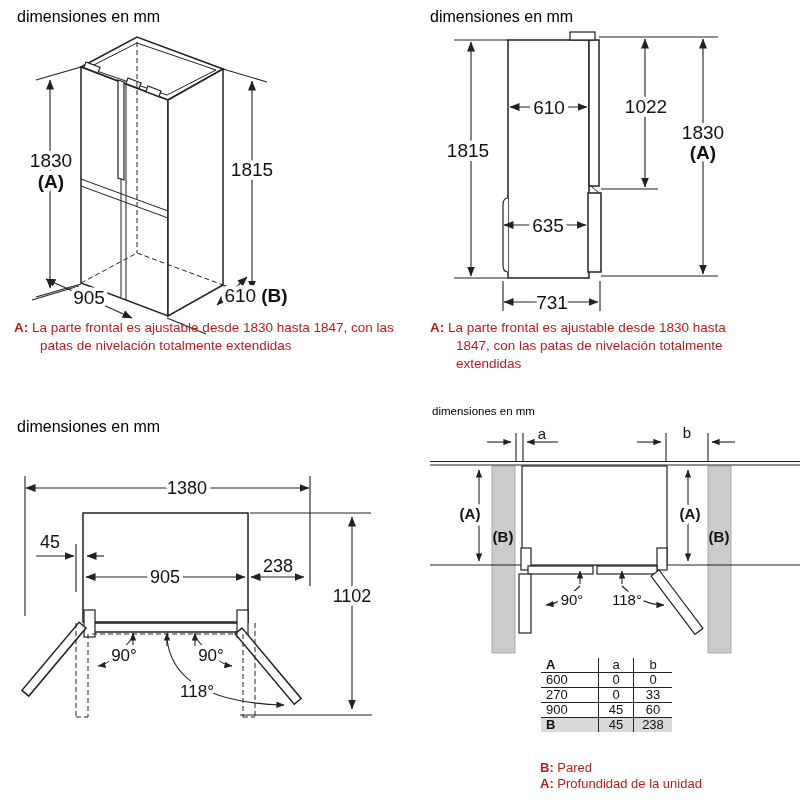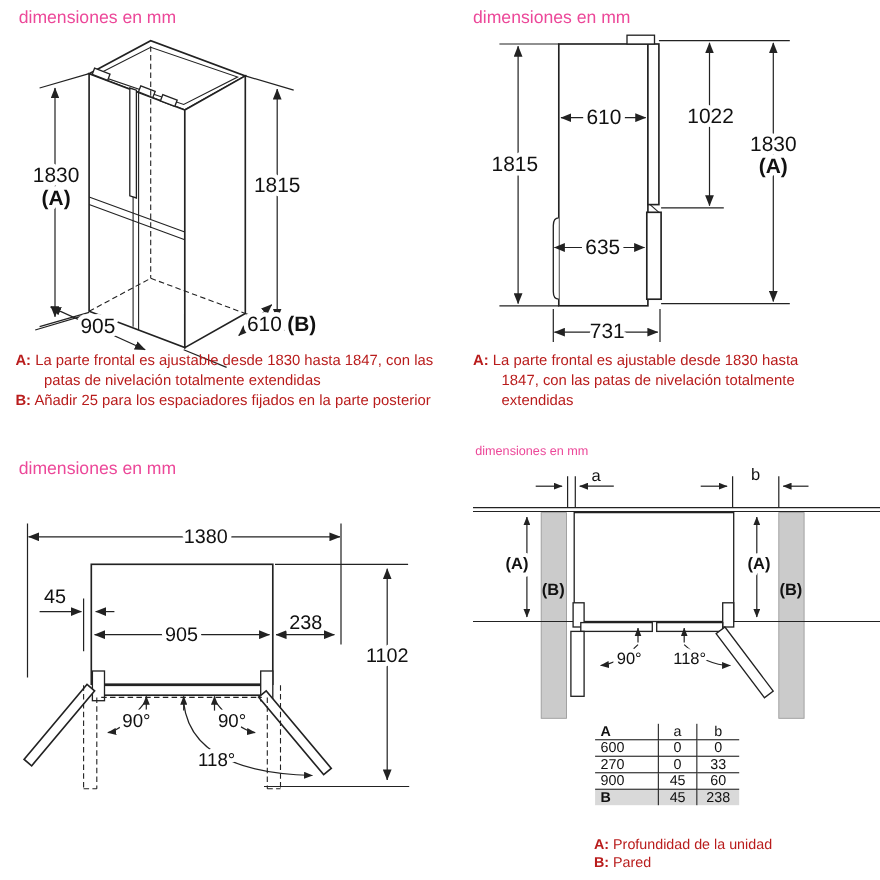--- a/index.html
+++ b/index.html
@@ -1,18 +1,18 @@
 <!DOCTYPE html>
 <html><head>
 <meta charset="utf-8">
 <style>
   html,body{margin:0;padding:0}
   body{width:800px;height:800px;position:relative;background:#fff;overflow:hidden;
        font-family:"Liberation Sans",sans-serif;color:#111}
-  .ttl{position:absolute;font:16px "Liberation Sans",sans-serif;color:#ec4899;white-space:nowrap}
+  .ttl{position:absolute;font:16px "Liberation Sans",sans-serif;color:#000000;white-space:nowrap}
   .ttl.sm{font-size:11.5px}
   .notes{position:absolute}
   .note{font:13.5px/18px "Liberation Sans",sans-serif;color:#b91c1c;padding-left:26px;text-indent:-26px}
   .notes.small .note{font:13px/15.5px "Liberation Sans",sans-serif;padding-left:22px;text-indent:-22px}
   svg{position:absolute;overflow:visible}
   .wf{fill:#fff;stroke:#222;stroke-width:1.5}
   .wf2{fill:#fff;stroke:#222;stroke-width:1.2}
   .thin{fill:none;stroke:#222;stroke-width:1}
   .dim{fill:none;stroke:#222;stroke-width:1.1}
   .dash{fill:none;stroke:#222;stroke-width:1;stroke-dasharray:5 3}
@@ -71,21 +71,20 @@
   </g>
   <text class="d19 hl" x="51" y="160">1830</text>
   <text class="d19 bold hl" x="51" y="181">(A)</text>
   <text class="d19 hl" x="252" y="169">1815</text>
   <text class="d19 hl" x="89" y="297">905</text>
   <text class="d19 hl" x="256" y="295"><tspan>610</tspan><tspan class="bold" dx="5">(B)</tspan></text>
 </svg>
 
 <div class="notes" style="left:14px;top:319px;width:385px">
   <div class="note"><b>A:</b> <span>La parte frontal es ajustable desde 1830 hasta 1847, con las patas de nivelación totalmente extendidas</span></div>
-  <div class="note"><b>B:</b> <span>Añadir 25 para los espaciadores fijados en la parte posterior</span></div>
 </div>
 
 <div class="ttl" style="left:430px;top:8px">dimensiones en mm</div>
 
 <svg style="left:420px;top:28px" width="380" height="292" viewBox="420 28 380 292">
   <g>
     <rect class="wf" x="508" y="40" width="81" height="238"></rect>
     <rect class="wf" x="589" y="40" width="10" height="146"></rect>
     <path class="thin" d="M591,186 L599,193"></path>
     <rect class="wf" x="588" y="193" width="13" height="79"></rect>
@@ -215,15 +214,15 @@
     </tr>
     <tr class="hi">
       <td class="c1">B</td>
       <td class="c2">45</td>
       <td class="c3">238</td>
     </tr>
   </tbody>
 </table>
 
 <div class="notes small" style="left:540px;top:760px;width:250px">
+  <div class="note"><b>B:</b> <span>Pared</span></div>
   <div class="note"><b>A:</b> <span>Profundidad de la unidad</span></div>
-  <div class="note"><b>B:</b> <span>Pared</span></div>
 </div>
 
 </body></html>

